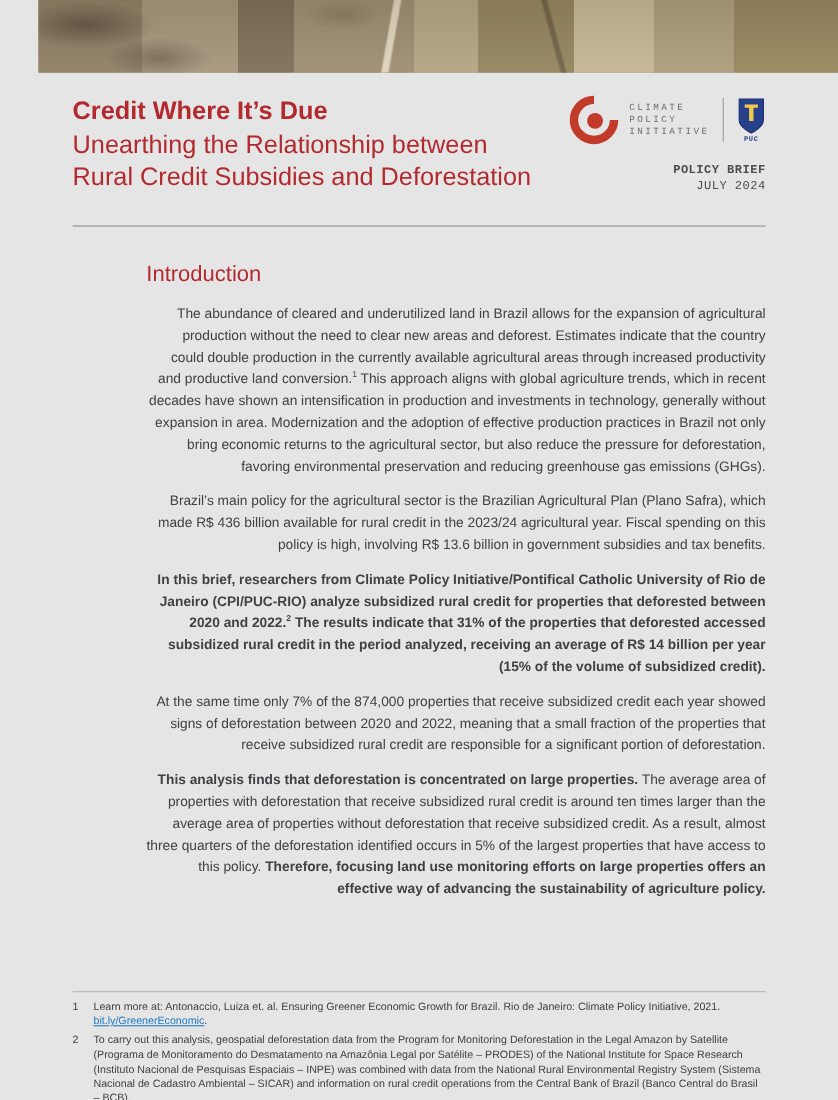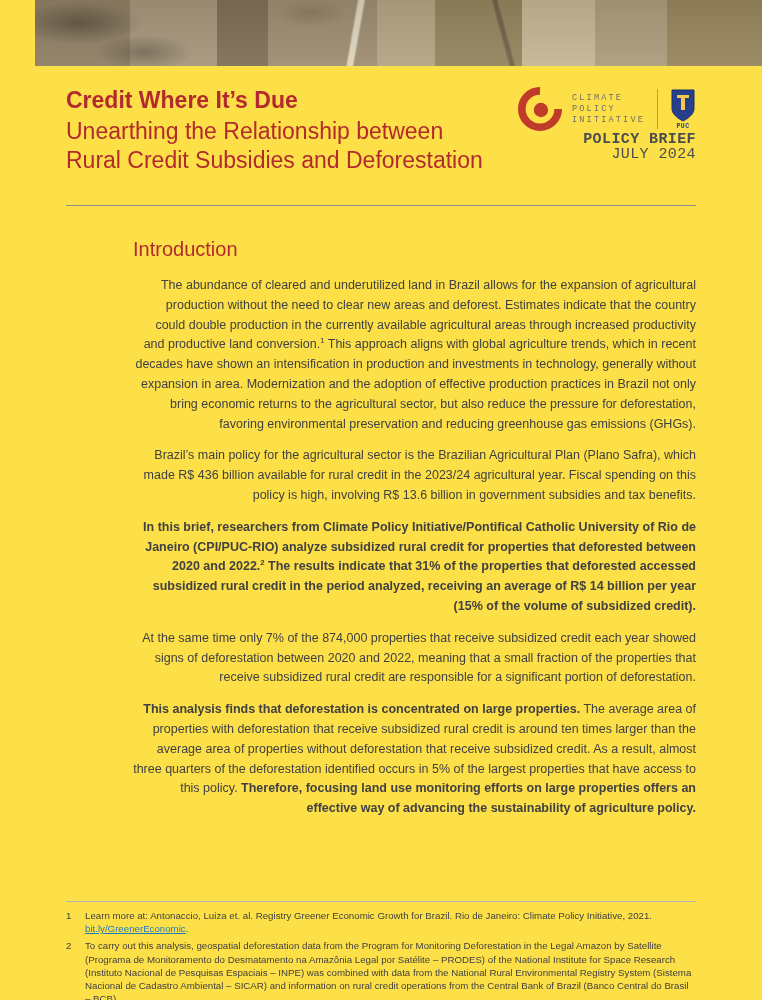--- a/index.html
+++ b/index.html
@@ -1,18 +1,18 @@
 <!DOCTYPE html>
 <html style="--accent: #B2292E; --link: #1F7ABF; --text: #414042;"><head>
 <meta charset="utf-8">
 <style>
   :root { --accent:#B2292E; --link:#1F7ABF; --text:#414042; }
   * { margin:0; padding:0; box-sizing:border-box; }
   body { background:#ffffff; font-family:"Liberation Sans", sans-serif; }
-  .page { position:relative; width:762px; height:1000px; background:#fde047; overflow:hidden; }
+  .page { position:relative; width:762px; height:1000px; background:#e5e5e5; overflow:hidden; }
 
   
   .banner {
     position:absolute; top:0; left:35px; right:0; height:66px;
     background-color:#97876d;
     background-image:
       linear-gradient(180deg, rgba(40,32,20,0.10) 0%, rgba(255,255,255,0.06) 100%),
       radial-gradient(ellipse 90px 30px at 6% 35%, rgba(62,54,40,0.55), rgba(62,54,40,0) 70%),
       radial-gradient(ellipse 70px 26px at 15% 80%, rgba(70,60,44,0.45), rgba(70,60,44,0) 70%),
       radial-gradient(ellipse 50px 20px at 38% 20%, rgba(120,106,80,0.5), rgba(120,106,80,0) 70%),
@@ -25,21 +25,21 @@
   .header { position:absolute; top:86px; left:66px; right:66px; display:flex; justify-content:space-between; }
   .titles { width:480px; }
   .title { color:var(--accent); font-size:23px; font-weight:700; line-height:28px; margin-bottom:3px; }
   .subtitle { color:var(--accent); font-size:23px; font-weight:400; line-height:29px; }
   .brand { display:flex; flex-direction:column; align-items:flex-end;font-family:Liberation Mono, monospace; }
   .brand-row { display:flex; align-items:center; gap:9px; height:46px; }
   .cpi-word span { display:block; font-size:8.5px; letter-spacing:2.2px; line-height:11px; color:#6D6E71; }
   .brand-divider { width:1px; height:40px; background:#9b9b9b; margin:0 3px; }
   .puc-block { display:flex; flex-direction:column; align-items:center; }
   .puc-label { font-size:6.5px; font-weight:700; color:#26408B; letter-spacing:0.5px; margin-top:1px; }
-  .brief-meta { text-align:right; color:#4d4d4f; font-size:15px; line-height:15px; letter-spacing:0.4px; }
+  .brief-meta { margin-top:16px; text-align:right; color:#4d4d4f; font-size:11px; line-height:15px; letter-spacing:0.4px; }
   .brief-type { font-weight:700; }
   .header-rule { position:absolute; top:205px; left:66px; right:66px; border-top:1px solid #8d8d8d; }
 
   
   .content { position:absolute; top:238px; left:133px; right:66px; color:var(--text); }
   .section-title { color:var(--accent); font-size:20px; font-weight:400; margin-bottom:15px; }
   .para { font-size:12.5px; line-height:19.8px; margin-bottom:12px; text-align:right; }
   .para:last-child { margin-bottom:0; }
   .b { font-weight:700; }
   .i { }
@@ -104,21 +104,21 @@
     <p class="para"><span>Brazil’s main policy for the agricultural sector is the Brazilian Agricultural Plan (</span><span class="i">Plano Safra</span><span>), which made R$ 436 billion available for rural credit in the 2023/24 agricultural year. Fiscal spending on this policy is high, involving R$ 13.6 billion in government subsidies and tax benefits.</span></p>
     <p class="para"><span class="b">In this brief, researchers from Climate Policy Initiative/Pontifical Catholic University of Rio de Janeiro (CPI/PUC-RIO) analyze subsidized rural credit for properties that deforested between 2020 and 2022.</span><sup class="b">2</sup><span class="b"> The results indicate that 31% of the properties that deforested accessed subsidized rural credit in the period analyzed, receiving an average of R$ 14 billion per year (15% of the volume of subsidized credit).</span></p>
     <p class="para"><span>At the same time only 7% of the 874,000 properties that receive subsidized credit each year showed signs of deforestation between 2020 and 2022, meaning that a small fraction of the properties that receive subsidized rural credit are responsible for a significant portion of deforestation.</span></p>
     <p class="para"><span class="b">This analysis finds that deforestation is concentrated on large properties.</span><span> The average area of properties with deforestation that receive subsidized rural credit is around ten times larger than the average area of properties without deforestation that receive subsidized credit. As a result, almost three quarters of the deforestation identified occurs in 5% of the largest properties that have access to this policy. </span><span class="b">Therefore, focusing land use monitoring efforts on large properties offers an effective way of advancing the sustainability of agriculture policy.</span></p>
   </main>
 
   <footer class="footnotes">
     <div class="fn-rule"></div>
     <div class="footnote">
       <span class="fn-num">1</span>
-      <span class="fn-text"><span>Learn more at: Antonaccio, Luiza et. al. </span><span class="i">Registry Greener Economic Growth for Brazil.</span><span> Rio de Janeiro: Climate Policy Initiative, 2021. </span><a href="#" class="fn-link">bit.ly/GreenerEconomic</a><span>.</span></span>
+      <span class="fn-text"><span>Learn more at: Antonaccio, Luiza et. al. </span><span class="i">Ensuring Greener Economic Growth for Brazil.</span><span> Rio de Janeiro: Climate Policy Initiative, 2021. </span><a href="#" class="fn-link">bit.ly/GreenerEconomic</a><span>.</span></span>
     </div>
     <div class="footnote">
       <span class="fn-num">2</span>
       <span class="fn-text"><span>To carry out this analysis, geospatial deforestation data from the Program for Monitoring Deforestation in the Legal Amazon by Satellite (</span><span class="i">Programa de Monitoramento do Desmatamento na Amazônia Legal por Satélite</span><span> – PRODES) of the National Institute for Space Research (</span><span class="i">Instituto Nacional de Pesquisas Espaciais</span><span> – INPE) was combined with data from the National Rural Environmental Registry System (</span><span class="i">Sistema Nacional de Cadastro Ambiental</span><span> – SICAR) and information on rural credit operations from the Central Bank of Brazil (</span><span class="i">Banco Central do Brasil</span><span> – BCB).</span></span>
     </div>
   </footer>
 
 </div>
 
 </body></html>

